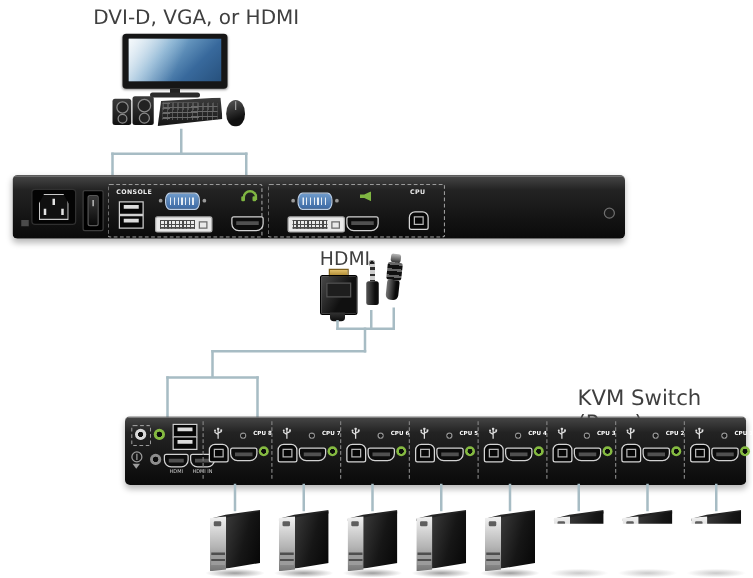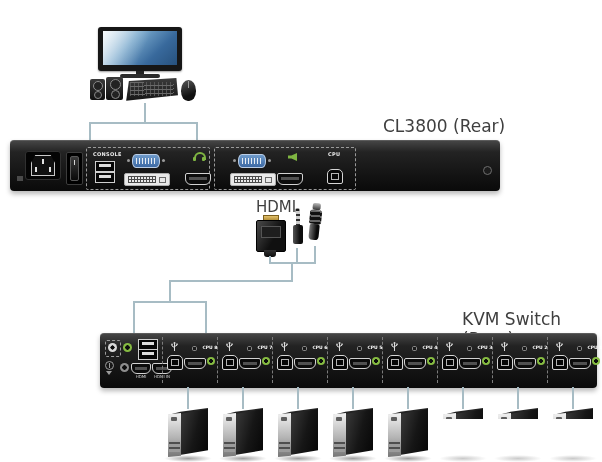--- a/index.html
+++ b/index.html
@@ -126,20 +126,21 @@
        background:radial-gradient(ellipse at center,rgba(40,40,40,.45),rgba(40,40,40,0) 70%);}
   .pc .cover{display:none;}
   .pc.ghost .cover{display:block;position:absolute;left:-4px;top:11px;width:50px;height:44px;background:#fff;z-index:3;}
   .pc.ghost .shadow{z-index:4;opacity:.55;}
 </style>
 </head>
 <body>
 
 <div id="canvas">
 
+  <div class="abs lbl" style="left:60px;top:4px;width:194px;text-align:center;font-size:16px;">DVI-D, VGA, or HDMI</div>
 
   <div class="abs" style="left:98px;top:27px;width:84px;height:52px;">
     <div class="monitor-bezel">
       <div class="monitor-screen">
         <div class="monitor-sheen"></div>
       </div>
     </div>
     <div class="monitor-neck"></div>
     <div class="monitor-base"></div>
   </div>
@@ -154,21 +155,20 @@
     </div>
   </div>
   <div class="keyboard" style="left:124px;top:78px;width:54px;height:24px;"></div>
   <div class="mouse" style="left:181px;top:80px;"></div>
 
   <div class="line" style="left:144px;top:103px;width:2px;height:20px;"></div>
   <div class="line" style="left:89px;top:122px;width:109px;height:2px;"></div>
   <div class="line" style="left:89px;top:122px;width:2px;height:19px;"></div>
   <div class="line" style="left:196px;top:122px;width:2px;height:19px;"></div>
 
-  <div class="abs lbl" style="left:383px;top:116px;font-size:17px;">CL3800 (Rear)</div>
 
   <div class="device" style="left:10px;top:140px;width:490px;height:50px;">
     <div class="screwsq" style="left:7px;top:35px;"></div>
     <div class="c14" style="left:15px;top:10px;"></div>
     <div class="rocker" style="left:56px;top:11px;"></div>
 
     <div class="dash-box" style="left:76px;top:6px;width:122px;height:41px;">
       <div class="tinytxt" style="left:6px;top:4px;">CONSOLE</div>
       <div class="usba" style="left:8px;top:13px;"></div>
       <div class="usba" style="left:8px;top:24px;"></div>

